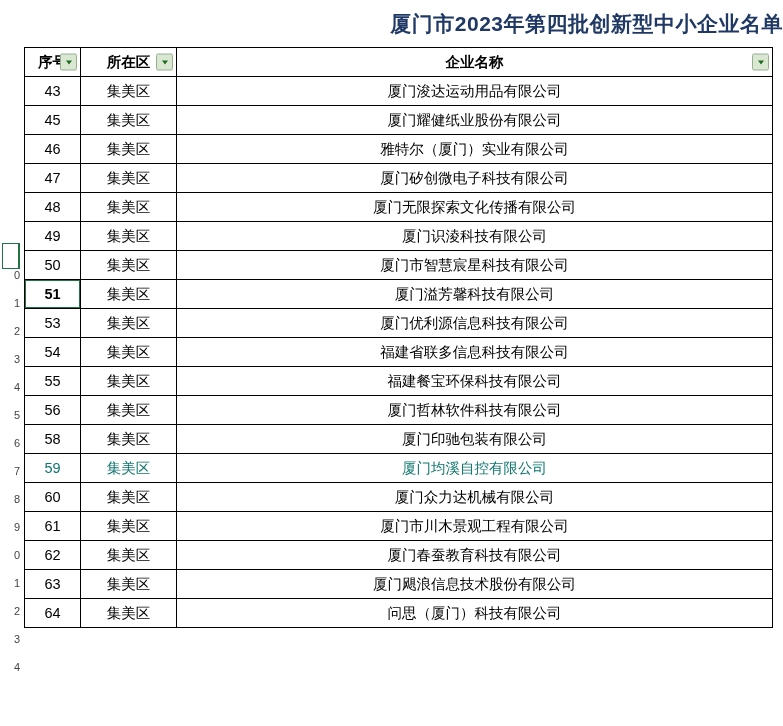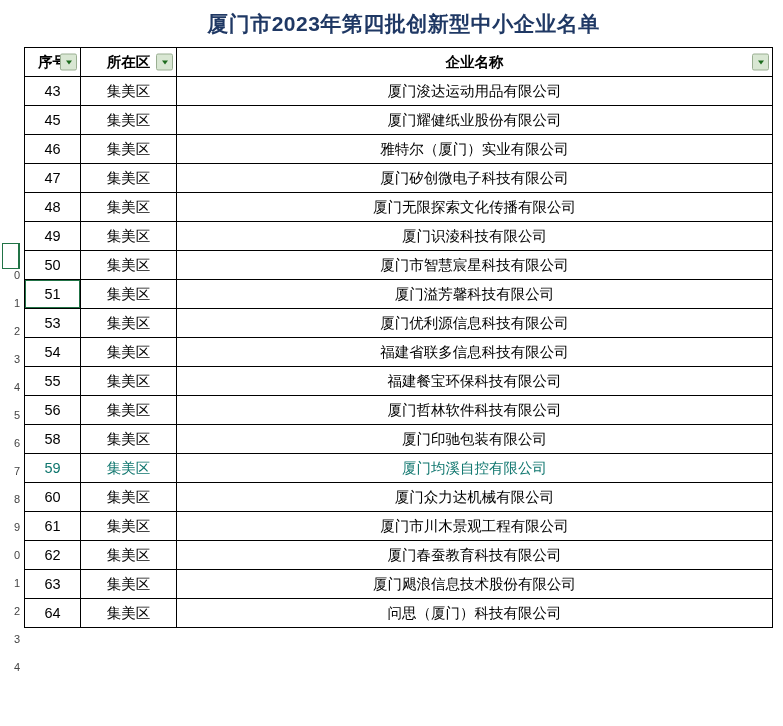--- a/index.html
+++ b/index.html
@@ -16,21 +16,21 @@
   }
   .sheet {
     position: relative;
     width: 783px;
     height: 726px;
   }
   .title-row {
     height: 47px;
     display: flex;
     align-items: center;
-    justify-content: center;
+    justify-content: flex-end;
     padding-left: 24px;
     box-sizing: border-box;
   }
   .title-text {
     font-size: 21px;
     font-weight: bold;
     color: #1f3864;
     letter-spacing: 0.5px;
   }
   table.grid {
@@ -82,20 +82,21 @@
     border-right: 3.5px solid transparent;
     border-top: 4px solid #1d6b1d;
   }
   .th-label { display: inline-block; }
   td.seq { font-size: 14.5px; }
   td.dist { font-size: 14.5px; }
   td.name { font-size: 14.5px; margin-top: 29px; }
   tr.highlight td { color: #0f766e; }
   tr.selected td.seq {
     box-shadow: inset 0 0 0 1px #217346;
+    font-weight: bold;
   }
   .row-headers {
     position: absolute;
     left: 0;
     top: 47px;
     width: 22px;
   }
   .rh {
     height: 28px;
     box-sizing: border-box;

